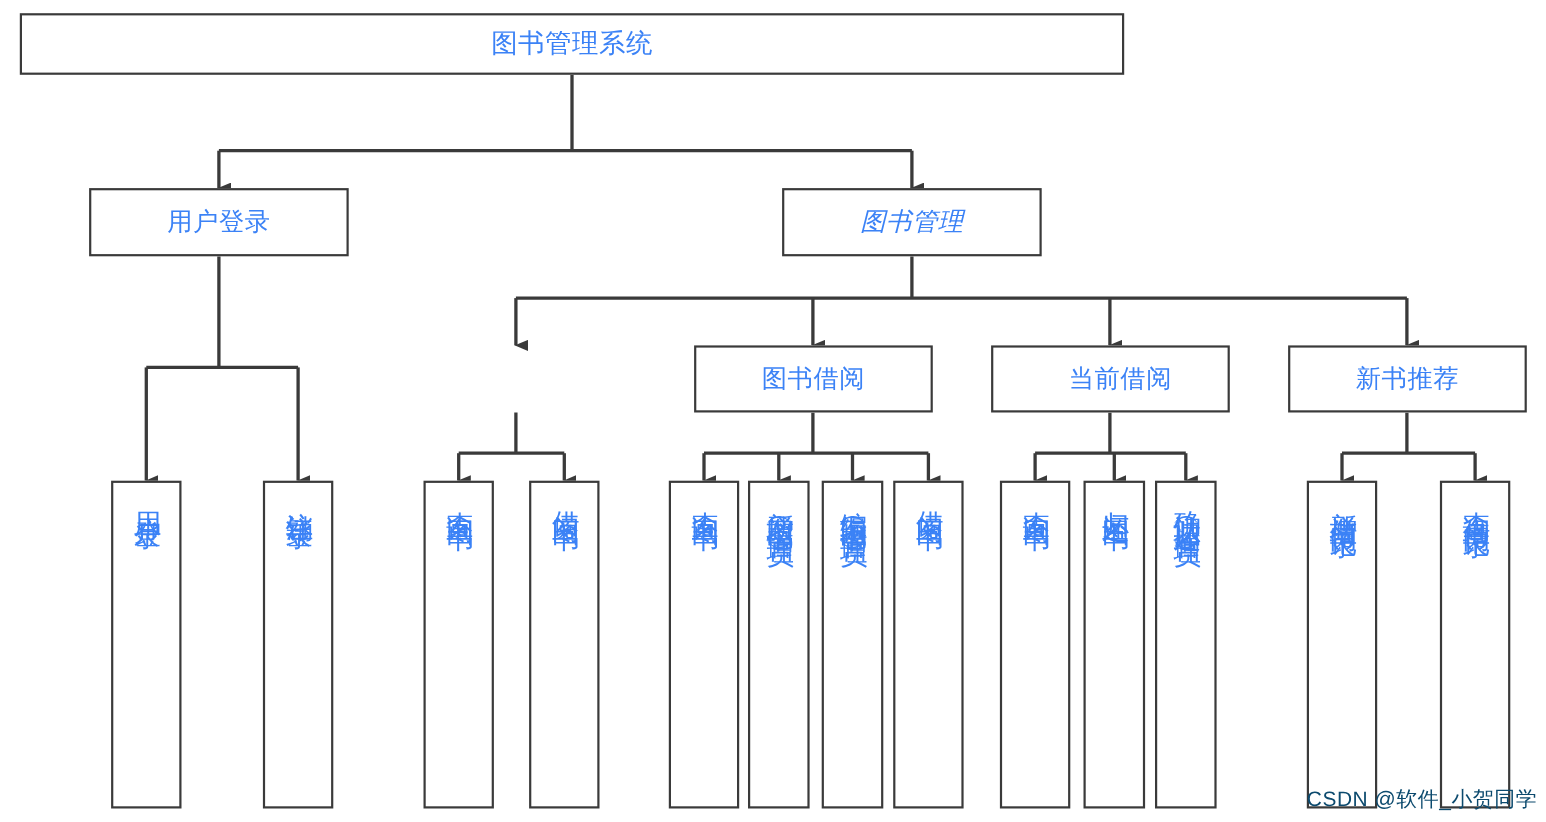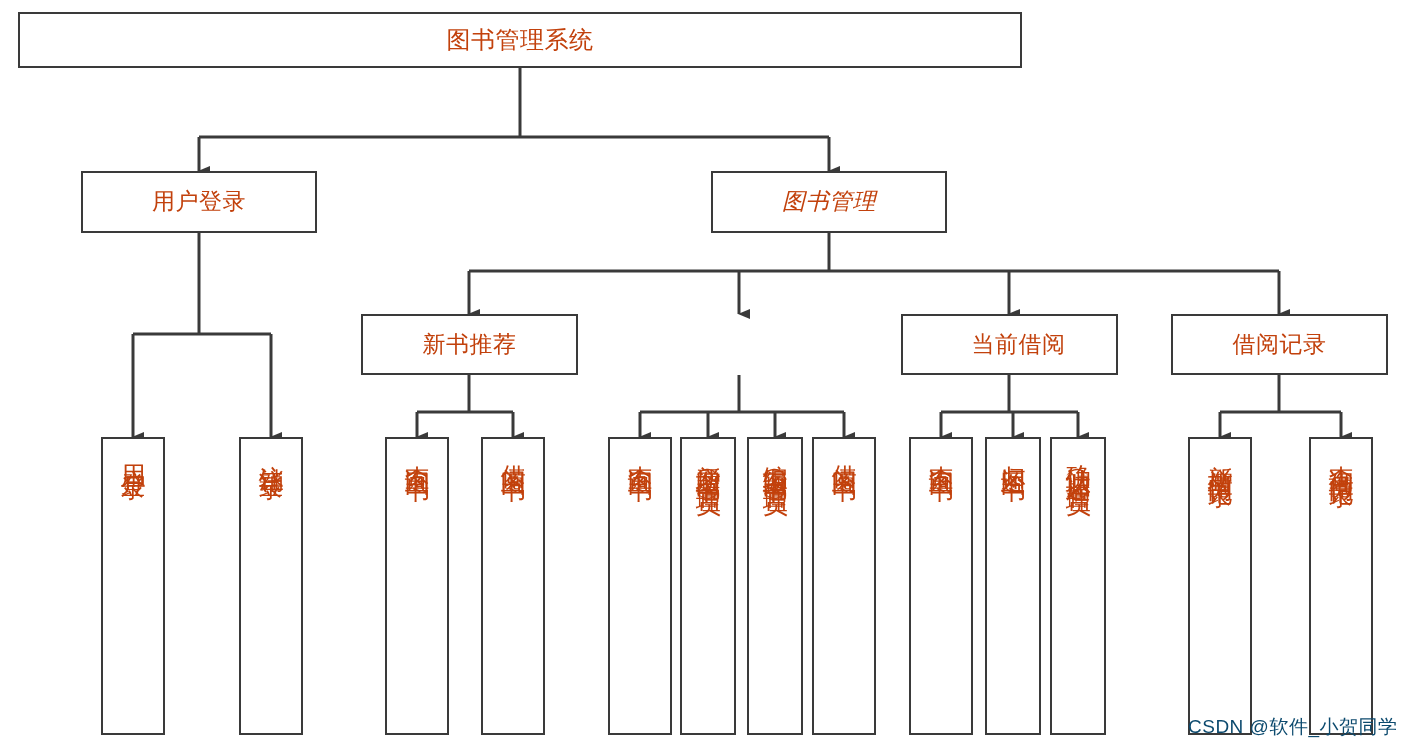--- a/index.html
+++ b/index.html
@@ -28,21 +28,21 @@
     pointer-events: none;
   }
   .node {
     position: absolute;
     box-sizing: border-box;
     border: 2px solid #3a3a3a;
     background: #ffffff;
     display: flex;
     align-items: center;
     justify-content: center;
-    color: #c2410c;
+    color: #3b82f6;
   }
   .node-label {
     display: block;
     text-align: center;
     white-space: pre;
     letter-spacing: 0.5px;
   }
   .node.horizontal .node-label {
     font-size: 23px;
     line-height: 1.1;
@@ -124,28 +124,28 @@
     <span class="node-label">图书管理系统</span>
   </div>
 
   <div class="node horizontal" id="node-user-login" style="left: 81px; top: 171px; width: 236px; height: 62px;">
     <span class="node-label">用户登录</span>
   </div>
   <div class="node horizontal" id="node-book-manage" style="left: 711px; top: 171px; width: 236px; height: 62px; font-style: italic;">
     <span class="node-label">图书管理</span>
   </div>
 
-  <div class="node horizontal" id="node-new-book-rec" style="left: 361px; top: 314px; width: 217px; height: 61px;">
-    <span class="node-label">新书推荐</span>
+  <div class="node horizontal" id="node-book-borrow" style="left: 631px; top: 314px; width: 217px; height: 61px;">
+    <span class="node-label">图书借阅</span>
   </div>
   <div class="node horizontal" id="node-current-borrow" style="left: 901px; top: 314px; width: 217px; height: 61px; padding-left: 18px;">
     <span class="node-label">当前借阅</span>
   </div>
   <div class="node horizontal" id="node-borrow-record" style="left: 1171px; top: 314px; width: 217px; height: 61px;">
-    <span class="node-label">借阅记录</span>
+    <span class="node-label">新书推荐</span>
   </div>
 
   <div class="node vertical" id="node-leaf-user-login" style="left: 101px; top: 437px; width: 64px; height: 298px;">
     <span class="node-label">用户登录</span>
   </div>
   <div class="node vertical" id="node-leaf-logout" style="left: 239px; top: 437px; width: 64px; height: 298px;">
     <span class="node-label">注销登录</span>
   </div>
   <div class="node vertical" id="node-leaf-query-book-1" style="left: 385px; top: 437px; width: 64px; height: 298px;">
     <span class="node-label">查询图书</span>

